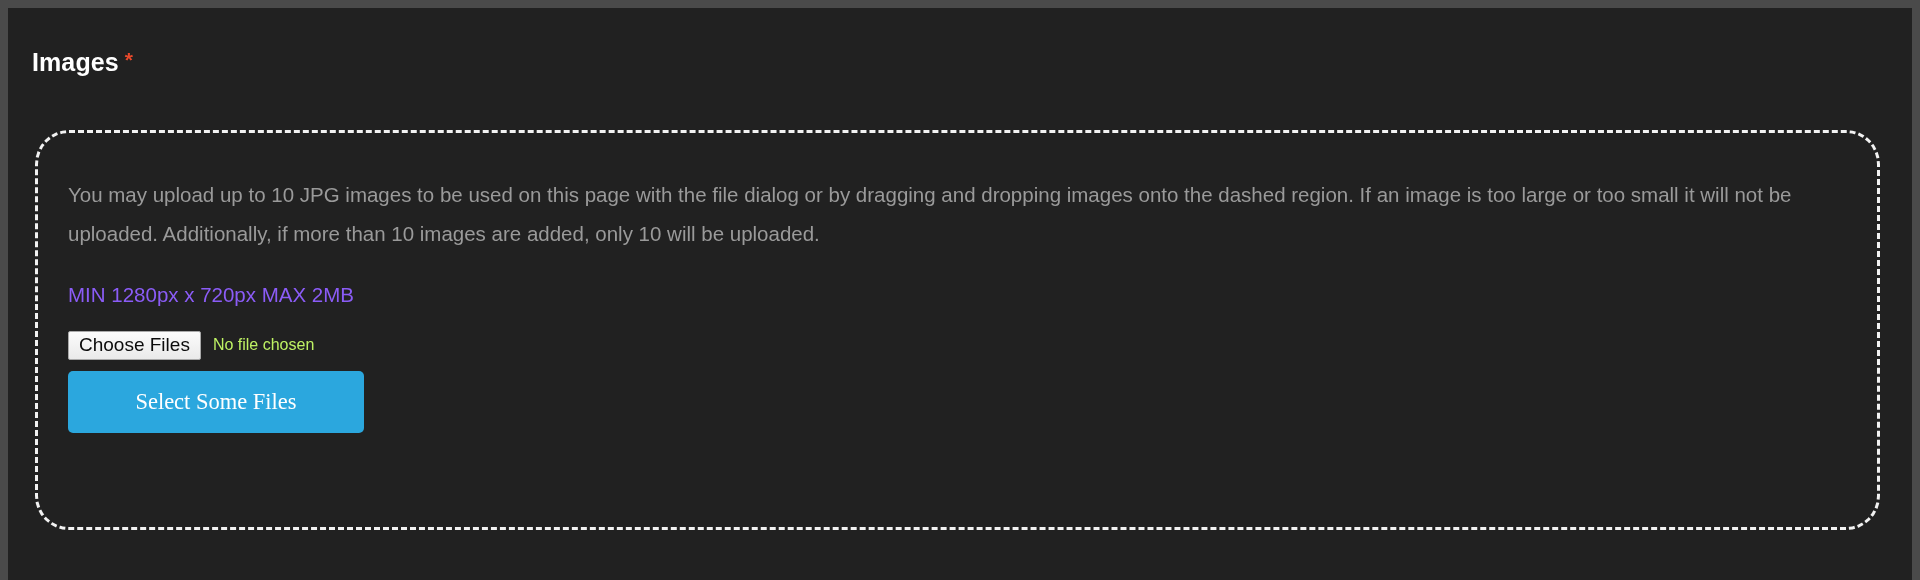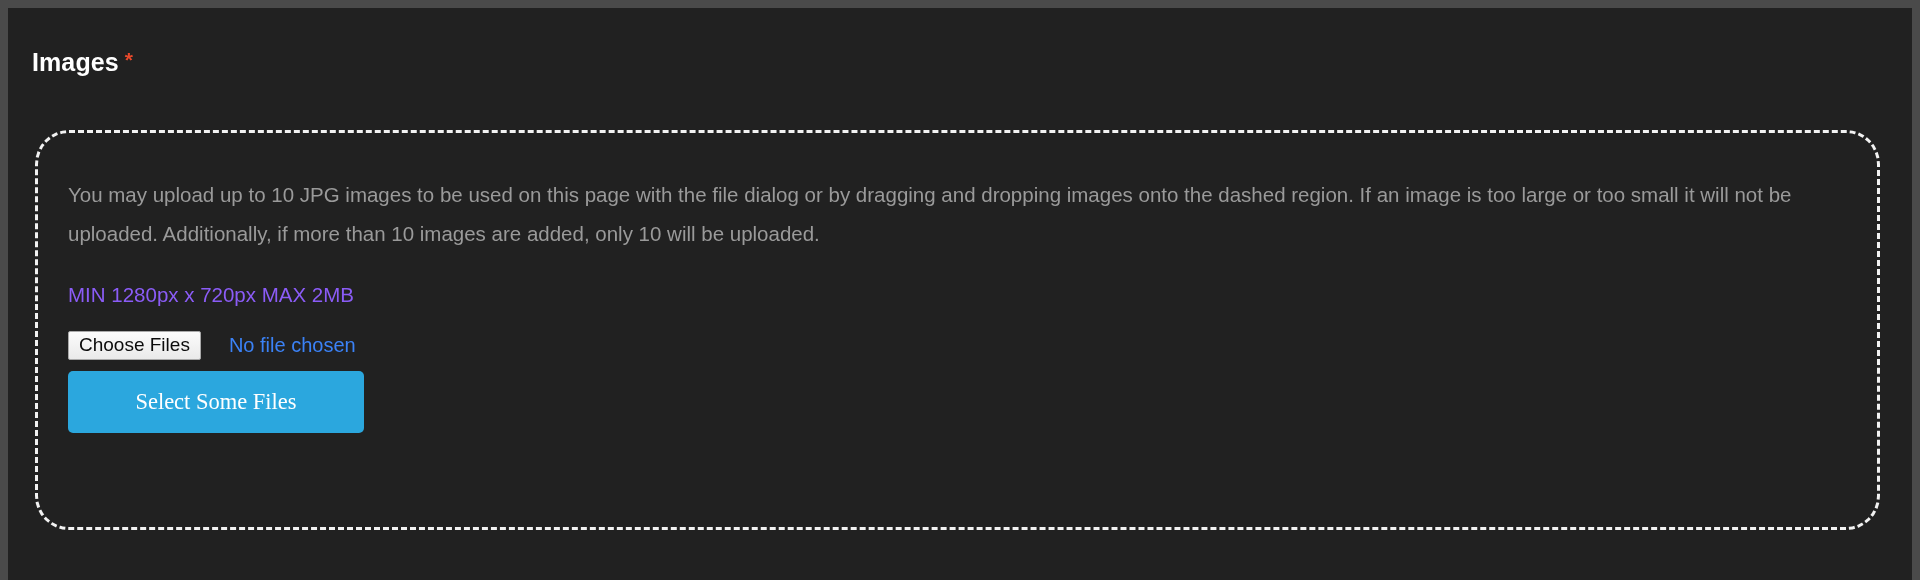--- a/index.html
+++ b/index.html
@@ -103,23 +103,23 @@
     color: #0b0b0b;
     font-size: 19px;
     font-family: "Liberation Sans", sans-serif;
     padding: 2px 10px 3px 10px;
     line-height: 22px;
     cursor: default;
     white-space: nowrap;
   }
 
   #no-file-chosen {
-    margin-left: 28px;
-    font-size: 20px;
-    color: #3b82f6;
+    margin-left: 12px;
+    font-size: 16px;
+    color: #bef264;
     white-space: nowrap;
   }
 
   #select-some-files-button {
     display: block;
     margin-top: 13px;
     width: 296px;
     height: 62px;
     background: #2ba7de;
     border: none;

